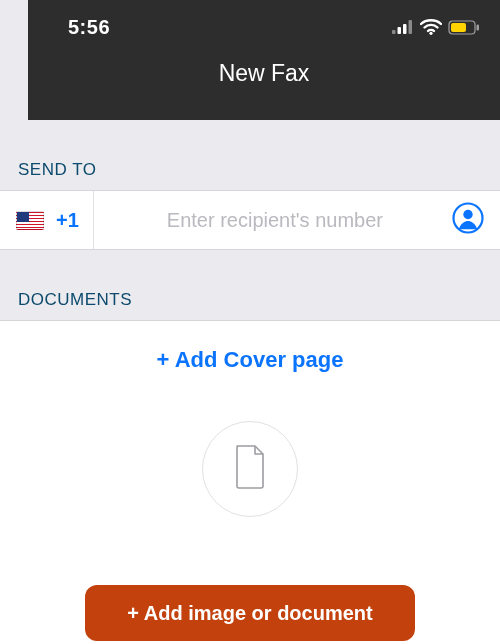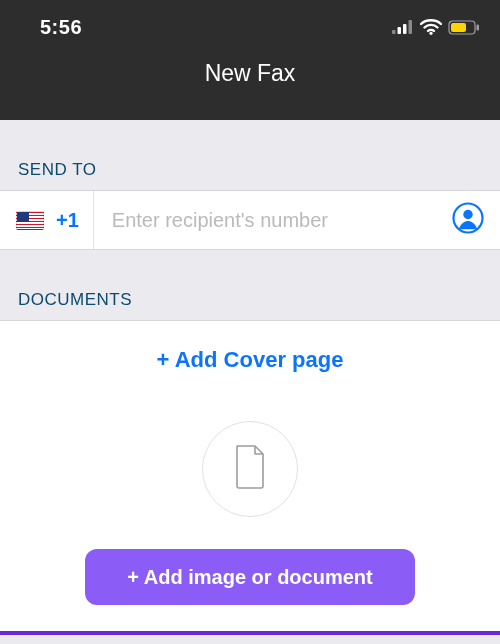--- a/index.html
+++ b/index.html
@@ -9,20 +9,21 @@
       background: #ebebef;
       color: #000;
     }
 
     
     .header {
       background: #2d2d2d;
       color: #fff;
       height: 120px;
       position: relative;
+      margin-left: 28px;
     }
     .status-bar {
       display: flex;
       justify-content: space-between;
       align-items: center;
       padding: 10px 20px 0 40px;
       height: 44px;
       font-weight: 600;
       font-size: 20px;
     }
@@ -88,20 +89,21 @@
       background: #203a7b;
     }
     .recipient-input {
       flex: 1;
       border: none;
       outline: none;
       font-size: 20px;
       color: #000;
       padding: 0 8px 0 18px;
       background: transparent;
+      text-align: center;
     }
     .recipient-input::placeholder { color: #b9b9bf; }
     .contact-btn {
       width: 44px; height: 44px;
       margin-right: 10px;
       display: flex; align-items: center; justify-content: center;
       cursor: pointer;
     }
 
     
@@ -124,24 +126,24 @@
       padding: 4px 10px;
     }
     .doc-placeholder {
       margin-top: 44px;
       width: 96px; height: 96px;
       border-radius: 50%;
       border: 1px solid #e1e1e5;
       display: flex; align-items: center; justify-content: center;
     }
     .add-doc-btn {
-      margin-top: 32px;
+      margin-top: 68px;
       width: 330px;
       height: 56px;
-      background: #8b5cf6;
+      background: #c2410c;
       color: #fff;
       font-weight: 700;
       font-size: 20px;
       border: none;
       border-radius: 12px;
       cursor: pointer;
     }
   </style>
 </head>
 <body>

